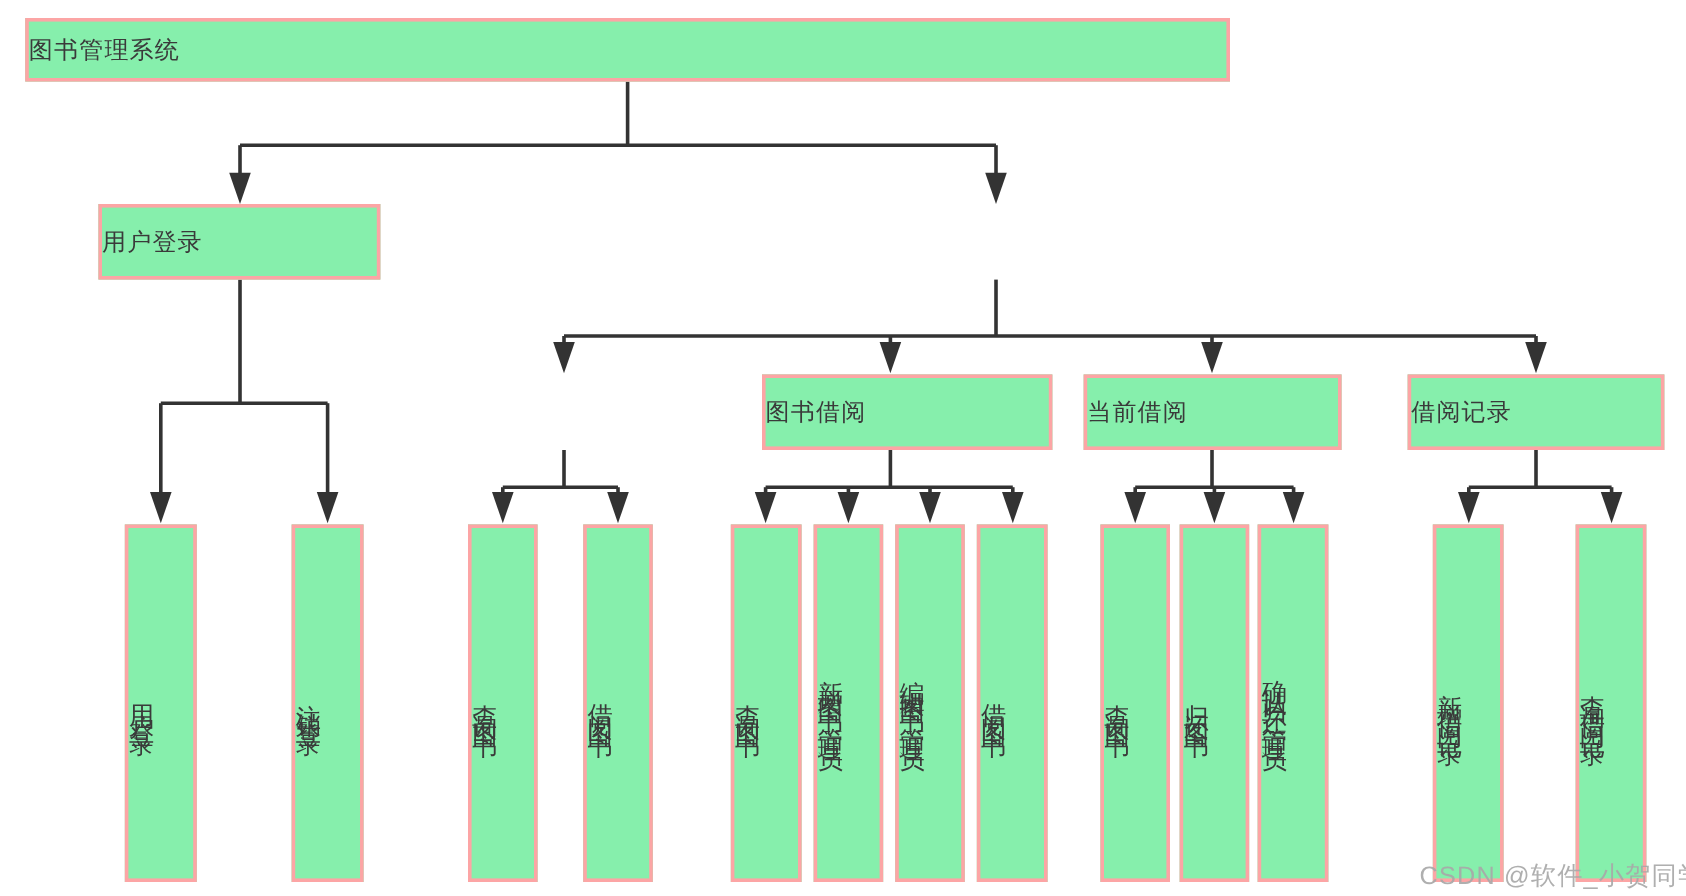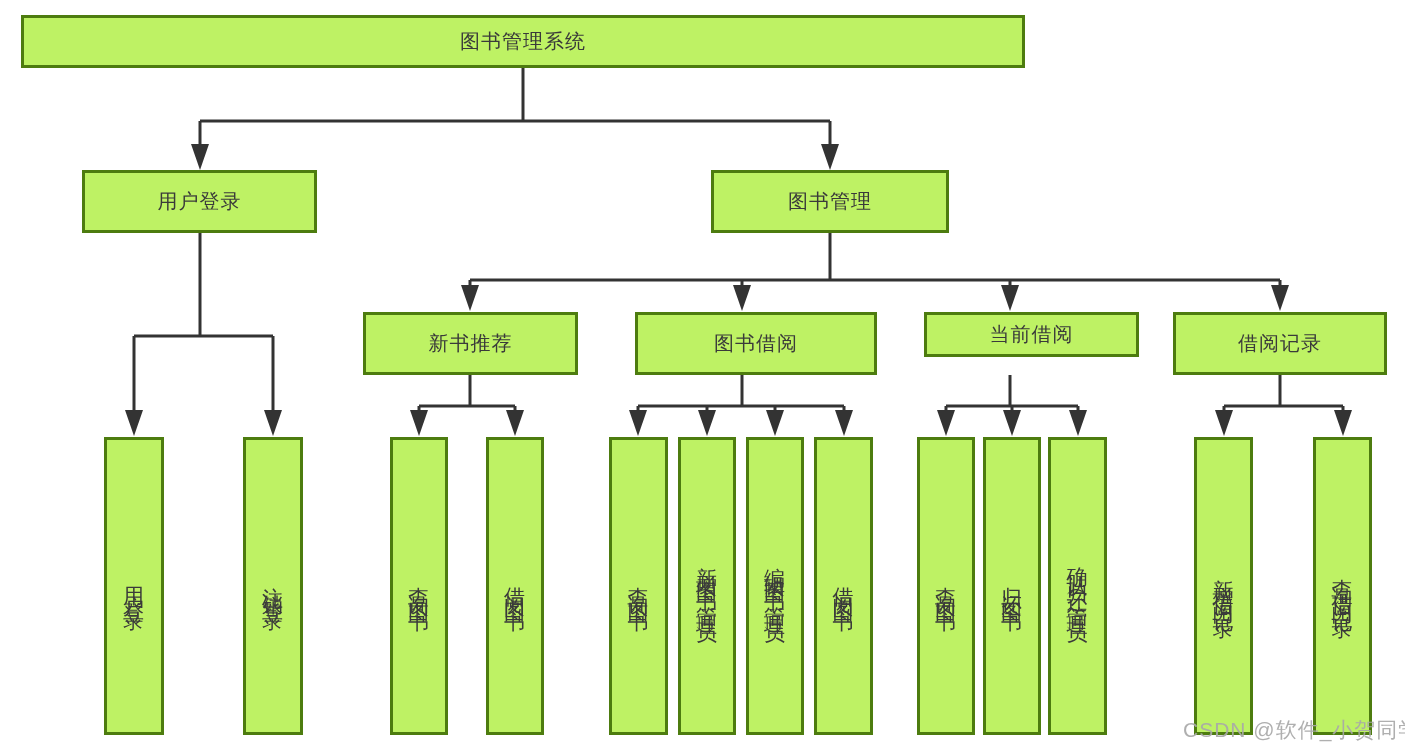--- a/index.html
+++ b/index.html
@@ -17,26 +17,25 @@
   }
   .connectors {
     position: absolute;
     left: 0;
     top: 0;
     z-index: 1;
   }
   .box {
     position: absolute;
     box-sizing: border-box;
-    border: 3px solid #4d7c0f;
-    background: #bef264;
+    border: 3px solid #fca5a5;
+    background: #86efac;
     color: #3a3a3a;
     display: flex;
     align-items: center;
-    justify-content: center;
     z-index: 2;
   }
   .box.root span {
     font-size: 20px;
     letter-spacing: 1px;
     white-space: nowrap;
   }
   .box.h span {
     font-size: 20px;
     letter-spacing: 1px;
@@ -143,31 +142,25 @@
     </g>
   </svg>
 
   <div class="box root" style="left:21px;top:15px;width:1004px;height:53px">
     <span>图书管理系统</span>
   </div>
 
   <div class="box h" style="left:82px;top:170px;width:235px;height:63px">
     <span>用户登录</span>
   </div>
-  <div class="box h" style="left:711px;top:170px;width:238px;height:63px">
-    <span>图书管理</span>
-  </div>
-
-  <div class="box h" style="left:363px;top:312px;width:215px;height:63px">
-    <span>新书推荐</span>
-  </div>
+
   <div class="box h" style="left:635px;top:312px;width:242px;height:63px">
     <span>图书借阅</span>
   </div>
-  <div class="box h" style="left:924px;top:312px;width:215px;height:45px">
+  <div class="box h" style="left:903px;top:312px;width:215px;height:63px">
     <span>当前借阅</span>
   </div>
   <div class="box h" style="left:1173px;top:312px;width:214px;height:63px">
     <span>借阅记录</span>
   </div>
 
   <div class="box v" style="left:104px;top:437px;width:60px;height:298px">
     <span>用户登录</span>
   </div>
   <div class="box v" style="left:243px;top:437px;width:60px;height:298px">

